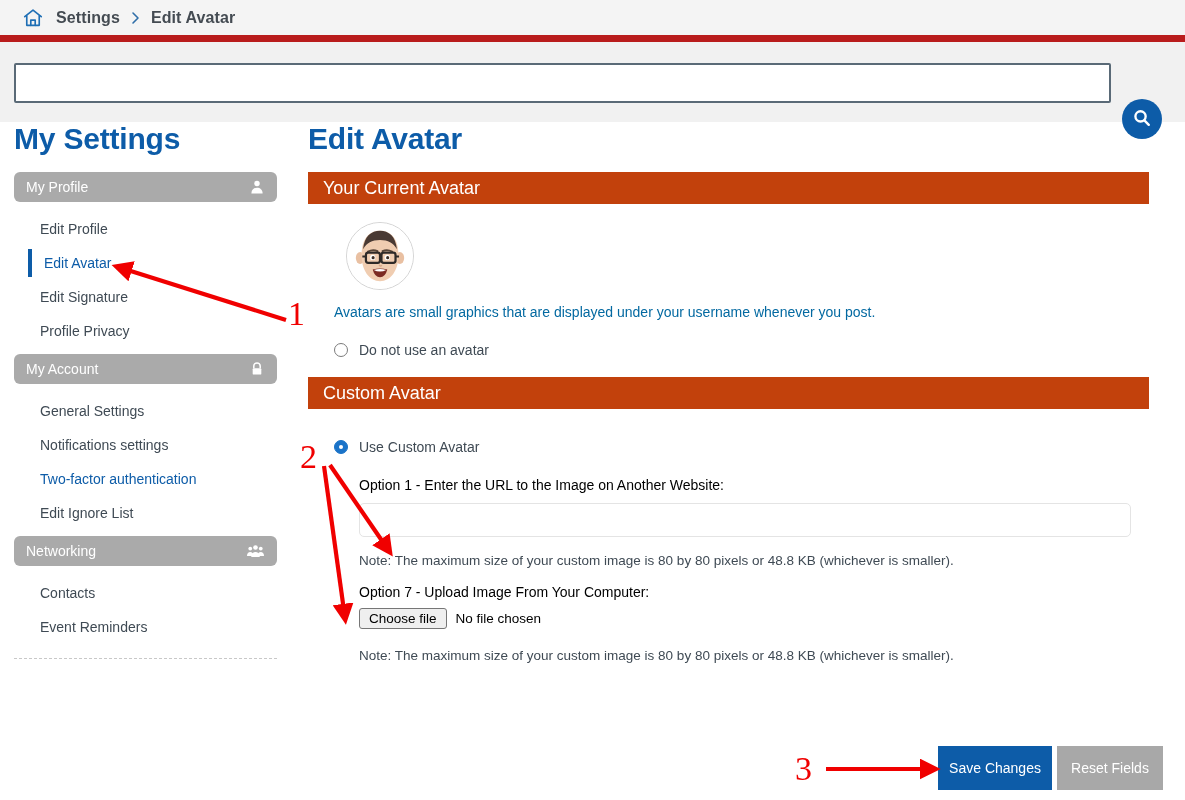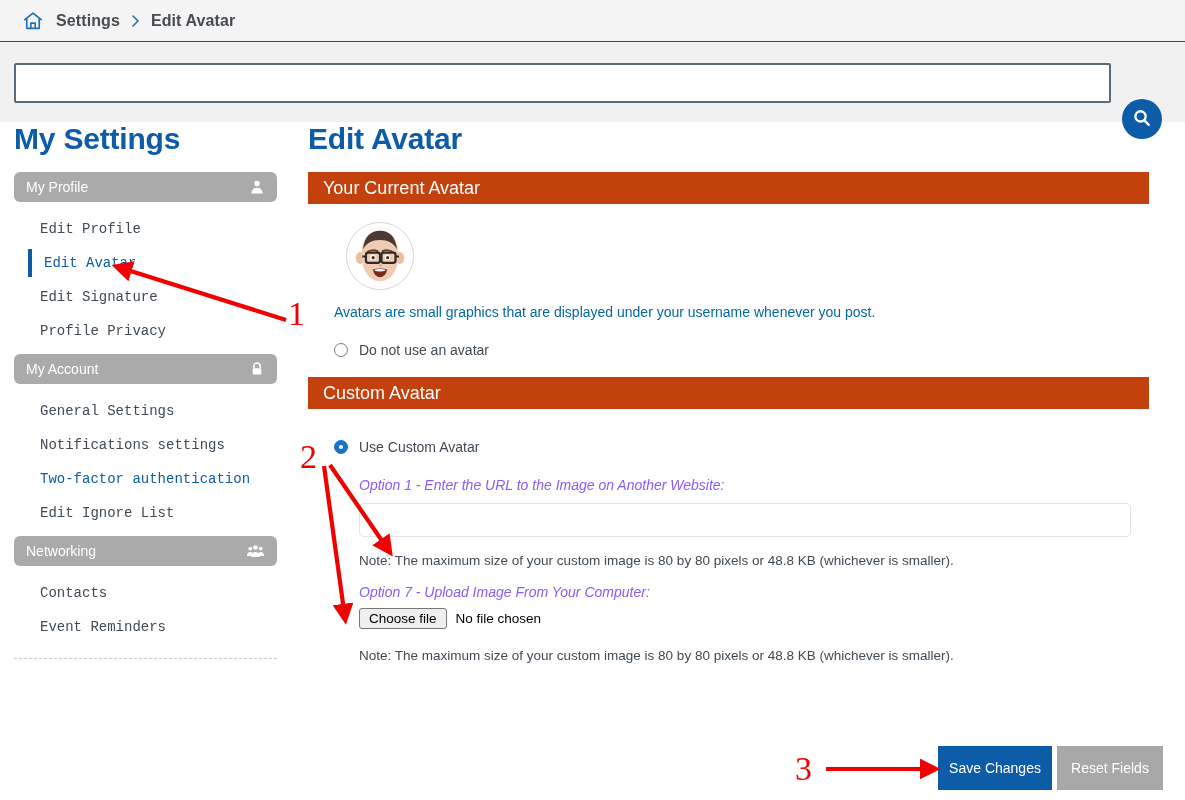--- a/index.html
+++ b/index.html
@@ -14,21 +14,21 @@
     position: relative;
     width: 1185px; height: 800px;
     background: #ffffff;
   }
 
   
   .breadcrumb-bar {
     position: absolute; left: 0; top: 0;
     width: 1185px; height: 42px;
     background: #f4f4f4;
-    border-bottom: 1px solid #b91c1c;
+    border-bottom: 7px solid #b91c1c;
     display: flex; align-items: center;
     padding-left: 22px;
   }
   .home-icon { width: 22px; height: 22px; display:block; margin-right: 12px; }
   .crumb-text {
     font-size: 16px; color: #444b52; font-weight: 600;
     letter-spacing: .1px;
   }
   .crumb-sep {
     margin: 0 10px; display: inline-block;
@@ -74,21 +74,21 @@
     height: 30px; background: #aaaaaa;
     display: flex; align-items: center;
     padding: 0 12px 0 12px;
     color: #ffffff; font-size: 14px;
     justify-content: space-between;
     margin-bottom: 0;
     border-radius: 6px;
   }
   .section-head .sh-label { font-size: 14px; }
   .section-head .sh-icon { display:flex; align-items:center; }
-  .nav-list { margin: 0; padding: 0; list-style: none; font-family: Liberation Mono, monospace; }
+  .nav-list { margin: 0; padding: 0; list-style: none; }
   .nav-item {
     height: 34px; display: flex; align-items: center;
     font-size: 14px; color: #3f4a54;
     padding-left: 26px;
     position: relative;
     cursor: pointer;
   }
   .nav-item.link { color: #0d5ca8; }
   .nav-item.active { color: #0d5ca8; padding-left: 30px; }
   .nav-item.active::before {
@@ -135,21 +135,21 @@
     cursor: pointer;
   }
   .radio.checked { border: 1px solid #1a73c8; background: #1a73c8; }
   .radio.checked::after {
     content: ""; position: absolute; left: 4px; top: 4px;
     width: 4px; height: 4px; border-radius: 50%; background: #fff;
   }
   .radio-label { font-size: 14px; color: #3f4a54; }
   .note-text { font-size: 13.5px; color: #3f4a54; margin-top: 16px; }
 
-  .field-label { font-size: 14px; color: #8b5cf6; font-style: italic; }
+  .field-label { font-size: 14px; color: #000000; }
   .url-input {
     display: block;
     width: 772px; height: 34px;
     border: 1px solid #e4e4e4; border-radius: 5px;
     background: #fff; margin-top: 10px;
     padding: 0 10px; font-size: 14px; color: #222;
     outline: none;
     font-family: "Liberation Sans", sans-serif;
   }
 

